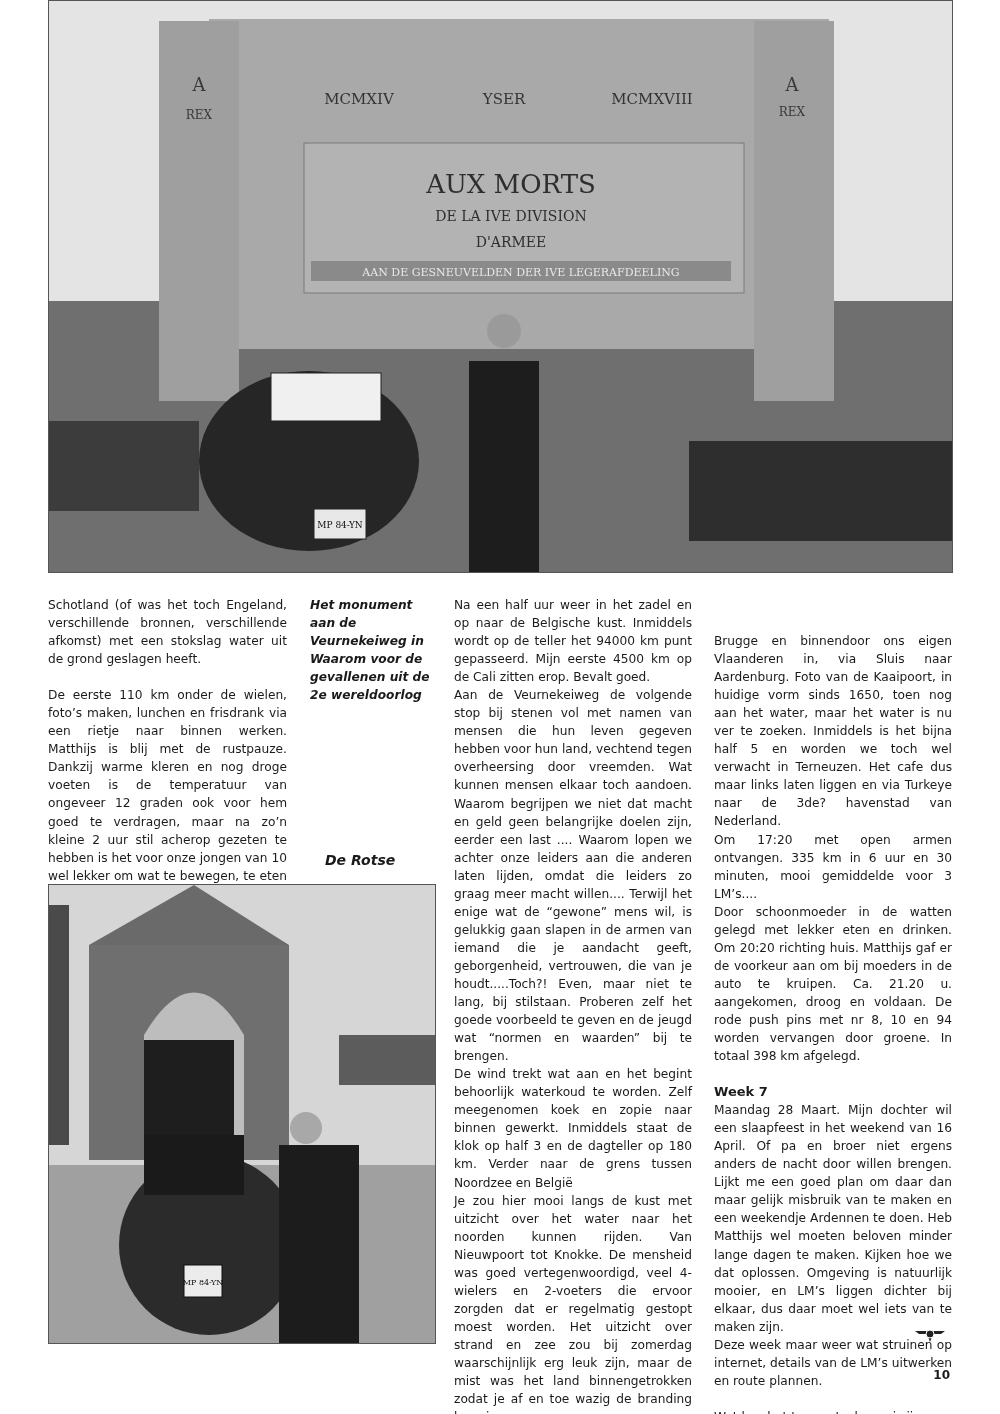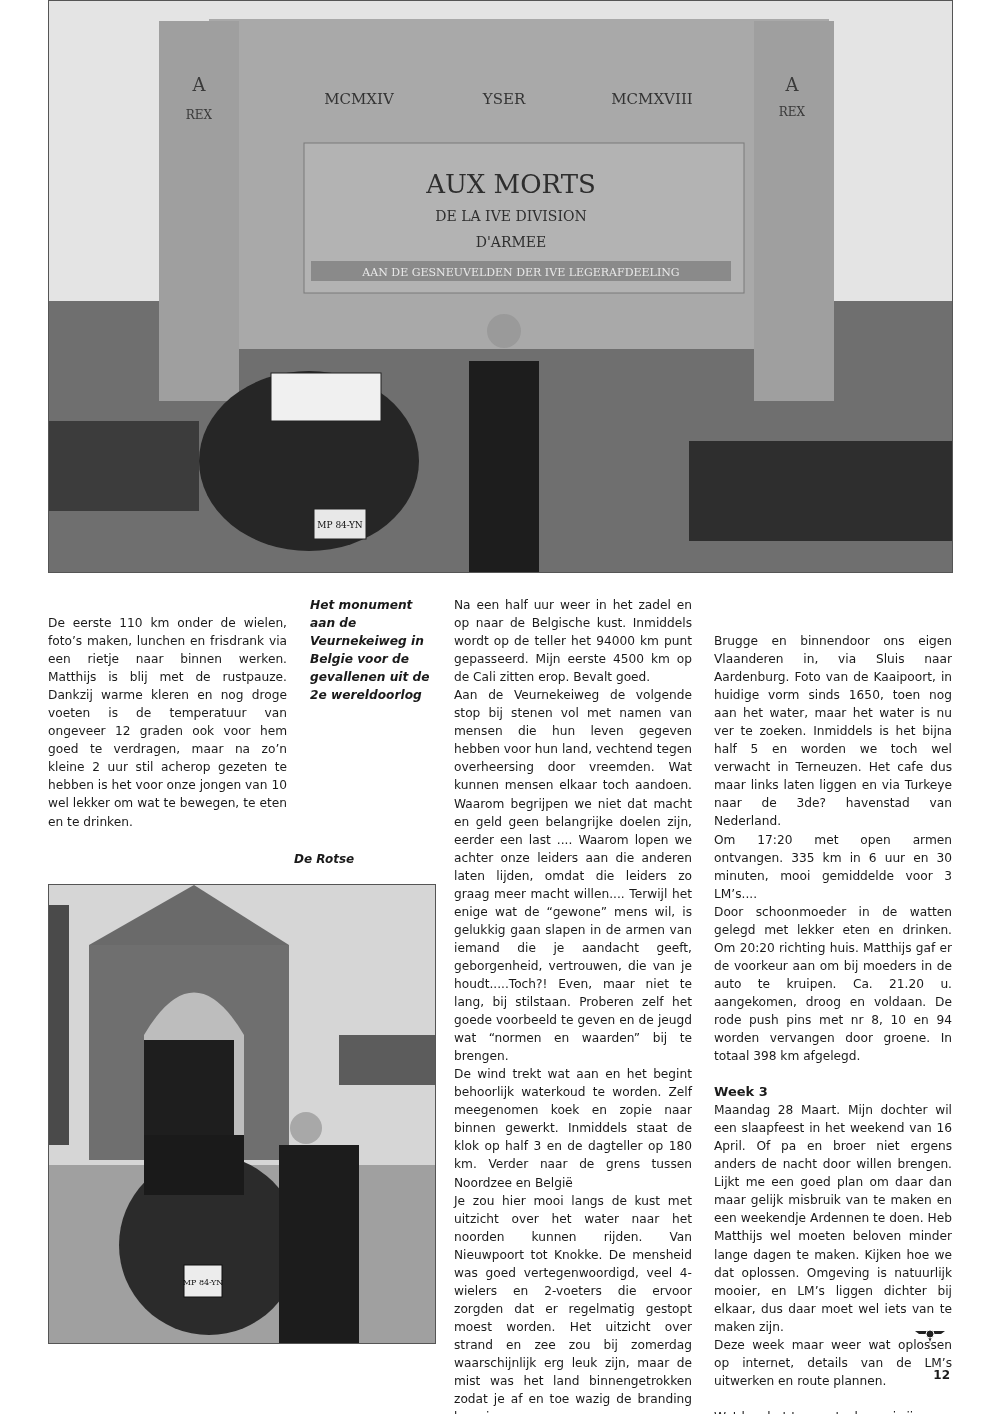--- a/index.html
+++ b/index.html
@@ -9,21 +9,21 @@
   #photo-monument { left: 48px; top: 0; width: 903px; height: 571px; background: linear-gradient(#e6e6e6 0%, #e0e0e0 60%, #8a8a8a 62%, #6d6d6d 100%); }
   #photo-chapel { left: 48px; top: 884px; width: 386px; height: 458px; background: linear-gradient(#d9d9d9 0%, #cfcfcf 55%, #8d8d8d 60%, #a8a8a8 100%); }
   .col { position: absolute; font-size: 12.2px; line-height: 18.05px; text-align: justify; }
   .col p { margin: 0; }
   .col p.gap { margin-top: 18px; }
   #col1 { left: 48px; top: 596px; width: 239px; }
   #col2 { left: 310px; top: 596px; width: 120px; font-style: italic; font-weight: bold; text-align: left; }
   #col3 { left: 454px; top: 596px; width: 238px; }
   #col4 { left: 714px; top: 632px; width: 238px; }
   h3 { margin: 18px 0 0 0; font-size: 13px; font-weight: bold; line-height: 18px; }
-  .caption2 { position: absolute; left: 294px; top: 852px; font-style: italic; font-weight: bold; font-size: 12px; }
+  .caption2 { position: absolute; left: 325px; top: 852px; font-style: italic; font-weight: bold; font-size: 14px; }
   .page-num { position: absolute; right: 50px; top: 1368px; font-weight: bold; font-size: 12px; }
   .logo { position: absolute; left: 915px; top: 1326px; width: 30px; height: 18px; }
   svg text { font-family: "DejaVu Serif", serif; }
 </style>
 </head>
 <body>
 
 <div class="photo" id="photo-monument">
   <svg width="903" height="571" viewBox="0 0 903 571">
     <rect x="0" y="0" width="903" height="300" fill="#e4e4e4"></rect>
@@ -53,43 +53,44 @@
     <rect x="222" y="372" width="110" height="48" fill="#f0f0f0" stroke="#222"></rect>
     <rect x="265" y="508" width="52" height="30" fill="#e8e8e8" stroke="#222"></rect>
     <text x="291" y="527" font-size="9" fill="#111" text-anchor="middle">MP 84-YN</text>
 
     <rect x="420" y="360" width="70" height="211" fill="#1d1d1d"></rect>
     <circle cx="455" cy="330" r="17" fill="#9a9a9a"></circle>
   </svg>
 </div>
 
 <div class="col" id="col1">
+  <p>Schotland (of was het toch Engeland, verschillende bronnen, verschillende afkomst) met een stokslag water uit de grond geslagen heeft.</p>
   <p class="gap">De eerste 110 km onder de wielen, foto’s maken, lunchen en frisdrank via een rietje naar binnen werken. Matthijs is blij met de rustpauze. Dankzij warme kleren en nog droge voeten is de temperatuur van ongeveer 12 graden ook voor hem goed te verdragen, maar na zo’n kleine 2 uur stil acherop gezeten te hebben is het voor onze jongen van 10 wel lekker om wat te bewegen, te eten en te drinken.</p>
 </div>
 
 <div class="col" id="col2">
-  <p>Het monument aan de Veurnekeiweg in Belgie voor de gevallenen uit de 2e wereldoorlog</p>
+  <p>Het monument aan de Veurnekeiweg in Waarom voor de gevallenen uit de 2e wereldoorlog</p>
 </div>
 <div class="caption2">De Rotse</div>
 
 <div class="col" id="col3">
   <p>Na een half uur weer in het zadel en op naar de Belgische kust. Inmiddels wordt op de teller het 94000 km punt gepasseerd. Mijn eerste 4500 km op de Cali zitten erop. Bevalt goed.</p>
   <p>Aan de Veurnekeiweg de volgende stop bij stenen vol met namen van mensen die hun leven gegeven hebben voor hun land, vechtend tegen overheersing door vreemden. Wat kunnen mensen elkaar toch aandoen. Waarom begrijpen we niet dat macht en geld geen belangrijke doelen zijn, eerder een last .... Waarom lopen we achter onze leiders aan die anderen laten lijden, omdat die leiders zo graag meer macht willen.... Terwijl het enige wat de “gewone” mens wil, is gelukkig gaan slapen in de armen van iemand die je aandacht geeft, geborgenheid, vertrouwen, die van je houdt.....Toch?! Even, maar niet te lang, bij stilstaan. Proberen zelf het goede voorbeeld te geven en de jeugd wat “normen en waarden” bij te brengen.</p>
   <p>De wind trekt wat aan en het begint behoorlijk waterkoud te worden. Zelf meegenomen koek en zopie naar binnen gewerkt. Inmiddels staat de klok op half 3 en de dagteller op 180 km. Verder naar de grens tussen Noordzee en België</p>
   <p>Je zou hier mooi langs de kust met uitzicht over het water naar het noorden kunnen rijden. Van Nieuwpoort tot Knokke. De mensheid was goed vertegenwoordigd, veel 4-wielers en 2-voeters die ervoor zorgden dat er regelmatig gestopt moest worden. Het uitzicht over strand en zee zou bij zomerdag waarschijnlijk erg leuk zijn, maar de mist was het land binnengetrokken zodat je af en toe wazig de branding kon zien.</p>
 
 </div>
 
 <div class="col" id="col4">
   <p>Brugge en binnendoor ons eigen Vlaanderen in, via Sluis naar Aardenburg. Foto van de Kaaipoort, in huidige vorm sinds 1650, toen nog aan het water, maar het water is nu ver te zoeken. Inmiddels is het bijna half 5 en worden we toch wel verwacht in Terneuzen. Het cafe dus maar links laten liggen en via Turkeye naar de 3de? havenstad van Nederland.</p>
   <p>Om 17:20 met open armen ontvangen. 335 km in 6 uur en 30 minuten, mooi gemiddelde voor 3 LM’s....</p>
   <p>Door schoonmoeder in de watten gelegd met lekker eten en drinken. Om 20:20 richting huis. Matthijs gaf er de voorkeur aan om bij moeders in de auto te kruipen. Ca. 21.20 u. aangekomen, droog en voldaan. De rode push pins met nr 8, 10 en 94 worden vervangen door groene. In totaal 398 km afgelegd.</p>
-  <h3>Week 3</h3>
+  <h3>Week 7</h3>
   <p>Maandag 28 Maart. Mijn dochter wil een slaapfeest in het weekend van 16 April. Of pa en broer niet ergens anders de nacht door willen brengen. Lijkt me een goed plan om daar dan maar gelijk misbruik van te maken en een weekendje Ardennen te doen. Heb Matthijs wel moeten beloven minder lange dagen te maken. Kijken hoe we dat oplossen. Omgeving is natuurlijk mooier, en LM’s liggen dichter bij elkaar, dus daar moet wel iets van te maken zijn.</p>
-  <p>Deze week maar weer wat oplossen op internet, details van de LM’s uitwerken en route plannen.</p>
+  <p>Deze week maar weer wat struinen op internet, details van de LM’s uitwerken en route plannen.</p>
   <p class="gap">Wat kan het tussen toch mooi zijn.</p>
 </div>
 
 <div class="photo" id="photo-chapel">
   <svg width="386" height="458" viewBox="0 0 386 458">
     <rect x="0" y="0" width="386" height="458" fill="#d6d6d6"></rect>
     <rect x="0" y="280" width="386" height="178" fill="#a0a0a0"></rect>
     <polygon points="40,60 145,0 240,60" fill="#6a6a6a"></polygon>
     <rect x="40" y="60" width="200" height="215" fill="#6f6f6f"></rect>
     <path d="M95 150 Q145 65 195 150 L195 250 L95 250 Z" fill="#bdbdbd"></path>
@@ -102,13 +103,13 @@
     <text x="154" y="400" font-size="8" fill="#111" text-anchor="middle">MP 84-YN</text>
     <circle cx="257" cy="243" r="16" fill="#a8a8a8"></circle>
     <rect x="230" y="260" width="80" height="198" fill="#1c1c1c"></rect>
   </svg>
 </div>
 
 <svg class="logo" viewBox="0 0 30 18">
   <path d="M0 5 L30 5 L26 8 L18 8 L15 16 L12 8 L4 8 Z" fill="#222"></path>
   <circle cx="15" cy="8" r="4" fill="#222" stroke="#fff" stroke-width="1"></circle>
 </svg>
-<div class="page-num">12</div>
+<div class="page-num">10</div>
 
 </body></html>

